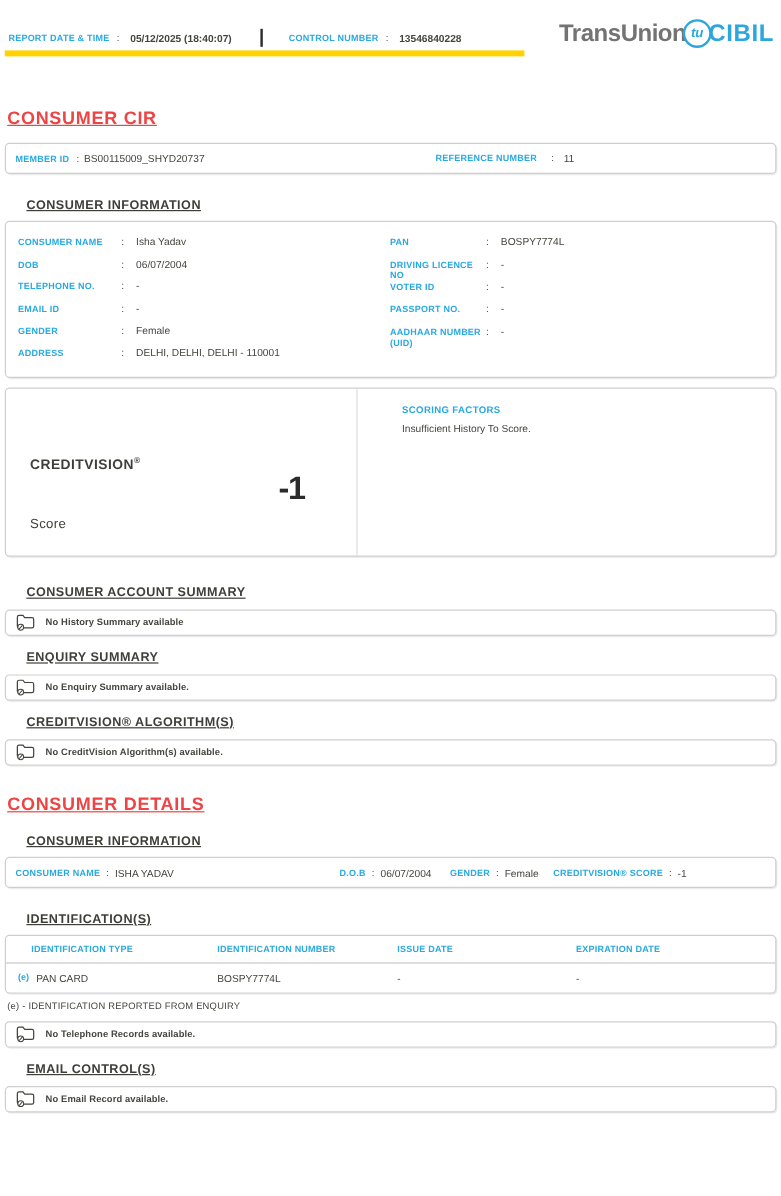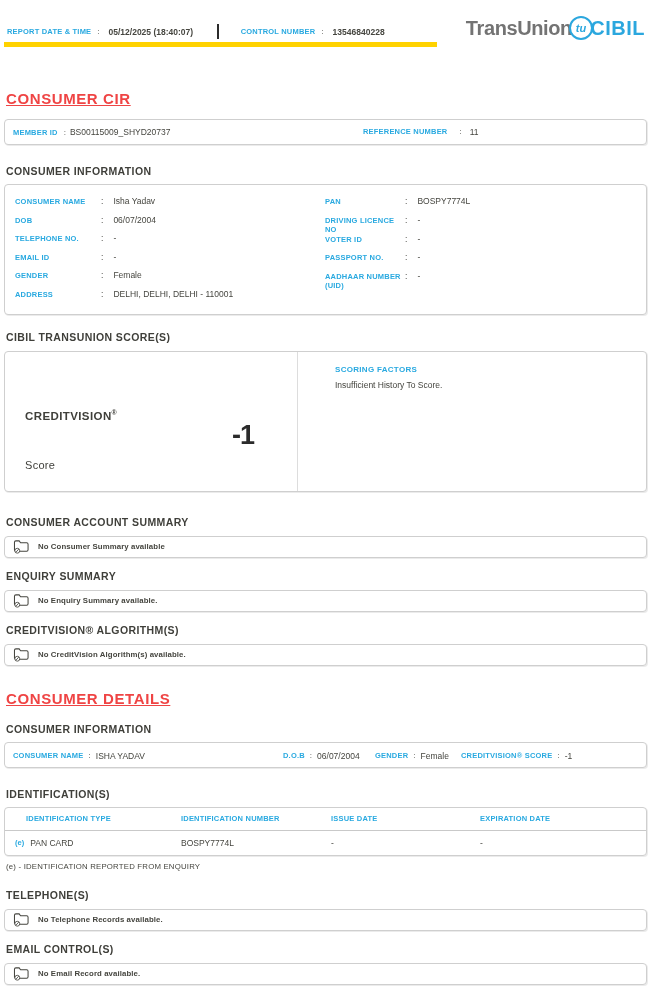--- a/index.html
+++ b/index.html
@@ -24,21 +24,21 @@
   .logo-row { display:flex; align-items:flex-end; position:relative; }
   .logo-trans { color:#737373; font-size:20px; font-weight:bold; letter-spacing:-0.4px; }
   .logo-reg { color:#2BA7DE; font-size:6px; align-self:flex-end; margin:0 1px 1px 1px; }
   .logo-cibil { color:#2BA7DE; font-size:20px; font-weight:bold; letter-spacing:.5px; margin-left:12px; }
   .tu-badge { position:absolute; right:52px; top:-1px; width:24px; height:24px; border:2.5px solid #2BA7DE;
     border-radius:50%; background:#fff; color:#2BA7DE; font-size:11px; font-weight:bold; font-style:italic;
     display:flex; align-items:center; justify-content:center; z-index:2; }
 
   
   .big-title { font-size:15px; font-weight:bold; color:#ef4444; letter-spacing:.6px; margin:28px 0 0 2px;text-decoration:underline; }
-  .sec-head { font-size:10.5px; font-weight:bold; color:#3F3F3A; letter-spacing:.4px; margin-left:2px; }
+  .sec-head { font-size:10.5px; font-weight:bold; color:#3F3F3A; letter-spacing:.4px; margin-left:18px;text-decoration:underline; }
   .box { border:1px solid #CFCFCF; border-radius:4px; background:#fff; box-shadow:1px 1px 0 rgba(0,0,0,0.08); }
   .lbl { color:#29A9E0; font-size:7.5px; font-weight:bold; letter-spacing:.2px; }
   .val { color:#45453F; font-size:8.5px; }
 
   
   .member-box { margin-top:12px; height:26px; position:relative; display:flex; align-items:center; padding:0 8px; }
   .member-group { display:flex; align-items:center; }
   .ref-group { position:absolute; left:358px; display:flex; align-items:flex-start; }
   .ref-group .colon { margin:0 8px 0 12px; }
 
@@ -190,42 +190,41 @@
           <span class="val">-</span>
         </div>
       <div class="info-row">
           <span class="lbl">AADHAAR NUMBER (UID)</span>
           <span class="colon"></span>
           <span class="val">-</span>
         </div>
     </div>
   </div>
 
-  <div class="sec-head score-head">CIBIL TRANSUNION SCORE(S)</div>
   <div class="box score-box">
     <div class="score-divider"></div>
     <div class="score-name">
       <span>CREDITVISION</span><sup>®</sup>
       <div class="score-sub">Score</div>
     </div>
     <div class="score-value">-1</div>
     <div class="factors">
       <div class="factors-lbl">SCORING FACTORS</div>
       <div class="factors-txt">Insufficient History To Score.</div>
     </div>
   </div>
 
   <div class="sec-head empty-head">CONSUMER ACCOUNT SUMMARY</div>
   <div class="box empty-box">
     <svg class="empty-icon" viewBox="0 0 18 16">
         <path d="M1.5 3.5 Q1.5 2 3 2 L6.5 2 L8 4 L14.5 4 Q16 4 16 5.5 L16 11.5 Q16 13 14.5 13 L3 13 Q1.5 13 1.5 11.5 Z" fill="none" stroke="#45453F" stroke-width="1.1"></path>
         <circle cx="4.5" cy="12.5" r="2.6" fill="#fff" stroke="#45453F" stroke-width="0.9"></circle>
         <line x1="3" y1="14.2" x2="6" y2="10.8" stroke="#45453F" stroke-width="0.9"></line>
       </svg>
-    <span class="empty-txt">No Consumer Summary available</span>
+    <span class="empty-txt">No History Summary available</span>
   </div>
 
   <div class="sec-head empty-head tight">ENQUIRY SUMMARY</div>
   <div class="box empty-box">
     <svg class="empty-icon" viewBox="0 0 18 16">
         <path d="M1.5 3.5 Q1.5 2 3 2 L6.5 2 L8 4 L14.5 4 Q16 4 16 5.5 L16 11.5 Q16 13 14.5 13 L3 13 Q1.5 13 1.5 11.5 Z" fill="none" stroke="#45453F" stroke-width="1.1"></path>
         <circle cx="4.5" cy="12.5" r="2.6" fill="#fff" stroke="#45453F" stroke-width="0.9"></circle>
         <line x1="3" y1="14.2" x2="6" y2="10.8" stroke="#45453F" stroke-width="0.9"></line>
       </svg>
     <span class="empty-txt">No Enquiry Summary available.</span>
@@ -279,21 +278,20 @@
           <span class="marker">(e)</span>
           <span>PAN CARD</span>
         </span>
       <span class="td">BOSPY7774L</span>
       <span class="td">-</span>
       <span class="td">-</span>
     </div>
   </div>
   <div class="note">(e) - IDENTIFICATION REPORTED FROM ENQUIRY</div>
 
-  <div class="sec-head" style="margin-top:18px">TELEPHONE(S)</div>
   <div class="box empty-box">
     <svg class="empty-icon" viewBox="0 0 18 16">
         <path d="M1.5 3.5 Q1.5 2 3 2 L6.5 2 L8 4 L14.5 4 Q16 4 16 5.5 L16 11.5 Q16 13 14.5 13 L3 13 Q1.5 13 1.5 11.5 Z" fill="none" stroke="#45453F" stroke-width="1.1"></path>
         <circle cx="4.5" cy="12.5" r="2.6" fill="#fff" stroke="#45453F" stroke-width="0.9"></circle>
         <line x1="3" y1="14.2" x2="6" y2="10.8" stroke="#45453F" stroke-width="0.9"></line>
       </svg>
     <span class="empty-txt">No Telephone Records available.</span>
   </div>
 
   <div class="sec-head empty-head tight">EMAIL CONTROL(S)</div>

